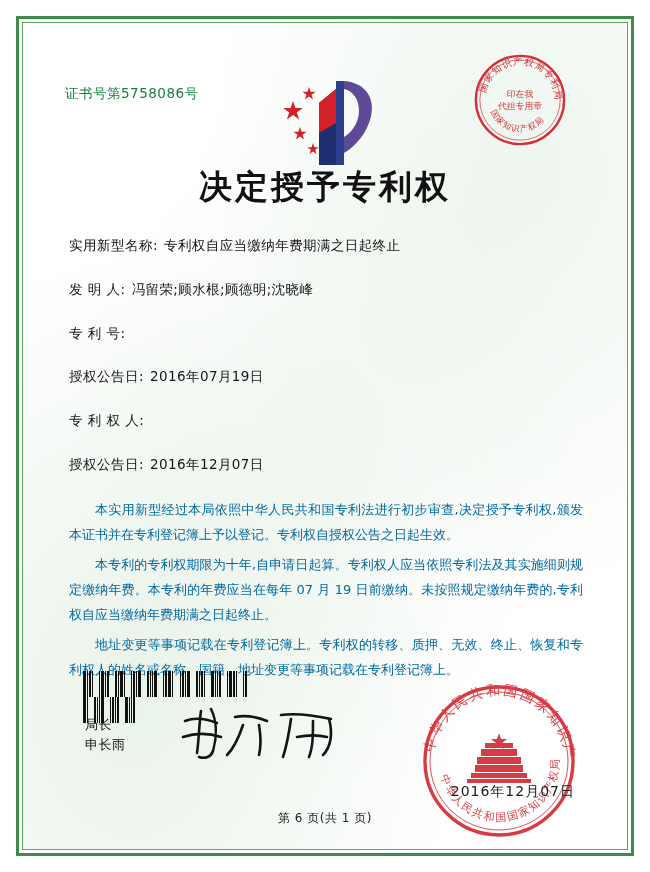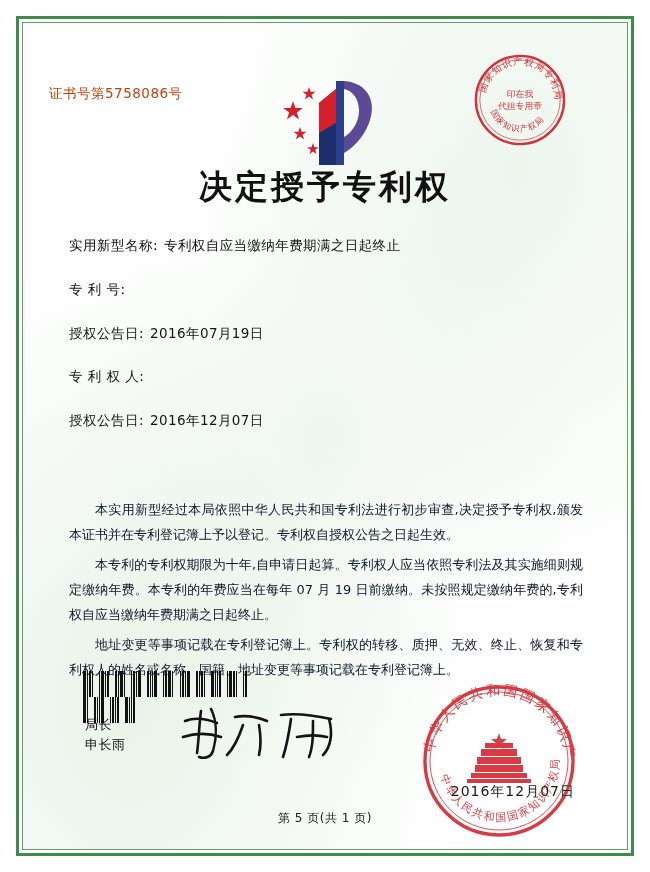--- a/index.html
+++ b/index.html
@@ -55,25 +55,25 @@
   .content {
     position: absolute;
     left: 23px;
     top: 23px;
     right: 23px;
     bottom: 23px;
   }
 
   .cert-no {
     position: absolute;
-    left: 26px;
+    left: 42px;
     top: 62px;
     font-family: "DejaVu Sans", sans-serif;
     font-size: 13.5px;
-    color: #c2410c;
+    color: #15803d;
     letter-spacing: 0.5px;
     white-space: nowrap;
   }
 
   
   .logo {
     position: absolute;
     left: 250px;
     top: 42px;
     width: 110px;
@@ -124,21 +124,21 @@
   .field-value {
     letter-spacing: 0.4px;
   }
 
   .body-text {
     position: absolute;
     left: 46px;
     right: 44px;
     top: 474px;
     font-size: 13px;
-    color: #0f172a;
+    color: #0369a1;
     line-height: 1.95;
     text-align: justify;
   }
   .body-text p {
     margin: 0 0 4px 0;
     text-indent: 2em;
   }
 
   
   .barcode {
@@ -255,20 +255,24 @@
     </div>
 
     <div class="title">决定授予专利权</div>
 
     <div class="fields">
       <div class="field-row">
         <span class="field-label">实用新型名称:</span>
         <span class="field-value">专利权自应当缴纳年费期满之日起终止</span>
       </div>
       <div class="field-row">
+        <span class="field-label">发 明 人:</span>
+        <span class="field-value">冯留荣;顾水根;顾德明;沈晓峰</span>
+      </div>
+      <div class="field-row">
         <span class="field-label">专 利 号:</span>
       </div>
       <div class="field-row">
         <span class="field-label">授权公告日:</span>
         <span class="field-value">2016年07月19日</span>
       </div>
       <div class="field-row">
         <span class="field-label">专 利 权 人:</span>
       </div>
       <div class="field-row">
@@ -346,16 +350,16 @@
           <rect x="62" y="68" width="36" height="7"></rect>
           <rect x="66" y="62" width="28" height="5"></rect>
           <rect x="48" y="98" width="64" height="4"></rect>
           <polygon points="80,52 82,58 88,58 83,62 85,68 80,64 75,68 77,62 72,58 78,58"></polygon>
         </g>
       </svg>
     </div>
 
     <div class="issue-date">2016年12月07日</div>
 
-    <div class="page-footer">第 5 页(共 1 页)</div>
+    <div class="page-footer">第 6 页(共 1 页)</div>
 
   </div>
 </div>
 
 </body></html>

